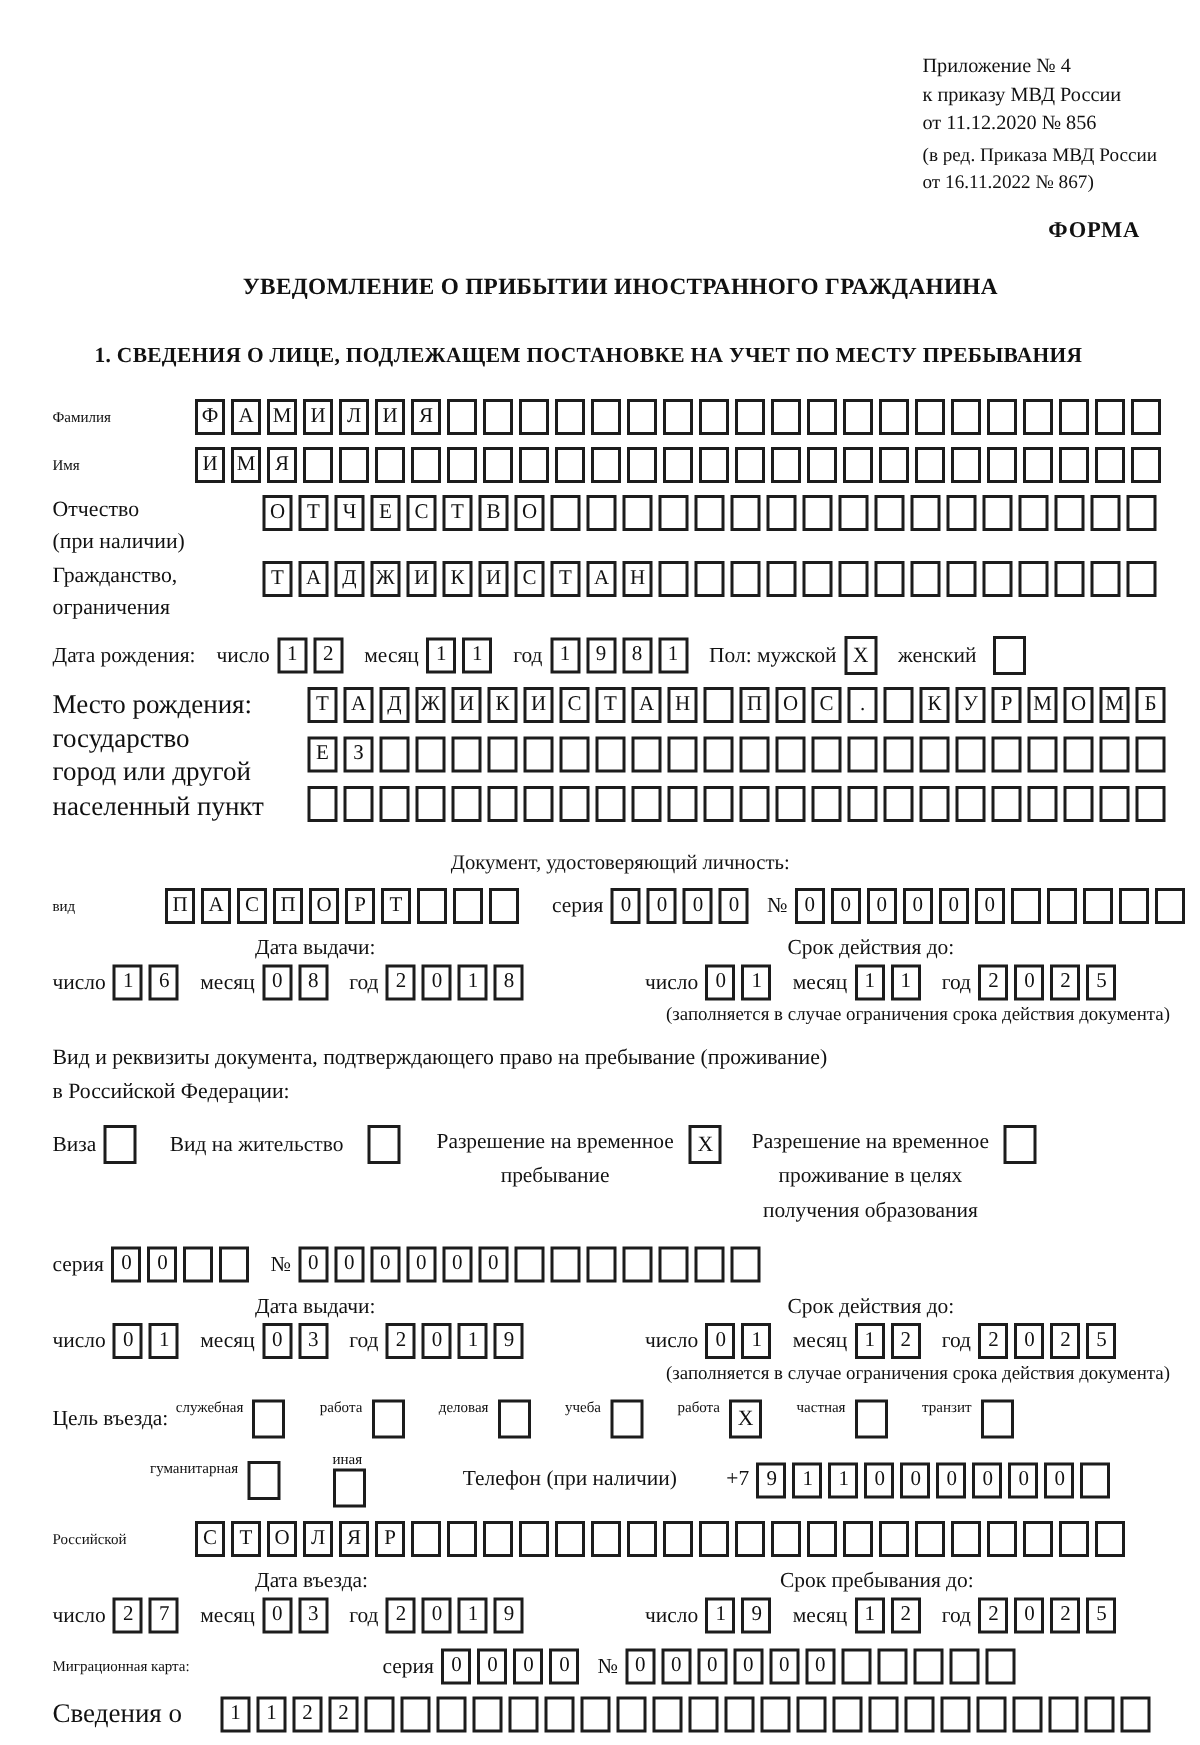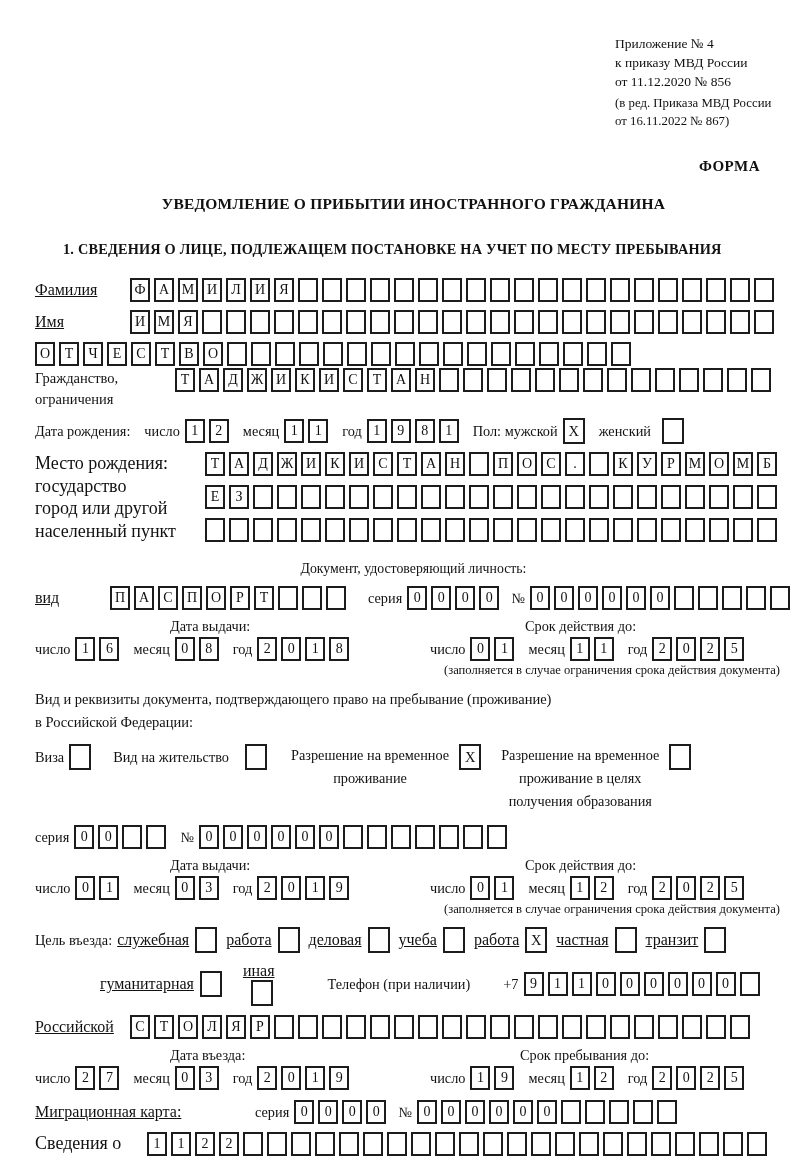--- a/index.html
+++ b/index.html
@@ -3,29 +3,29 @@
 <meta charset="utf-8">
 <style>
   html,body{margin:0;padding:0;background:#ffffff;}
   body{width:800px;height:1163px;overflow:hidden;color:#111;
        font-family:"Liberation Serif","DejaVu Serif",serif;}
   .page{box-sizing:border-box;width:800px;height:1163px;padding:34px 8px 0 35px;}
 
   
   .hdr{margin-left:580px;font-size:13.5px;line-height:19px;}
   .hdr2{margin-left:580px;font-size:12.8px;line-height:18px;margin-top:3px;}
-  .forma{font-weight:bold;font-size:15px;text-align:right;padding-right:32px;margin-top:28px;letter-spacing:.5px;}
+  .forma{font-weight:bold;font-size:15px;text-align:right;padding-right:32px;margin-top:16px;letter-spacing:.5px;}
 
   .title{font-weight:bold;font-size:15.5px;text-align:center;line-height:25px;margin-top:16px;letter-spacing:.2px;}
   .blank{display:inline-block;width:55px;border-bottom:2px solid #333;height:14px;margin-left:10px;}
   .sect{font-weight:bold;font-size:14.3px;margin:25px 0 20px 28px;letter-spacing:.2px;}
 
   
   .frow{display:flex;align-items:center;margin-bottom:8px;}
-  .lbl{font-size:16px;flex:none;text-decoration:underline;}
+  .lbl{font-size:10px;flex:none;}
   .cells{display:flex;flex:none;}
   .cell{box-sizing:border-box;flex:none;width:20px;height:24px;margin-right:4px;border:2px solid #1c1c1c;
         display:flex;align-items:center;justify-content:center;font-size:14px;background:#fff;}
   .cbx{box-sizing:border-box;flex:none;width:22px;height:26px;border:2px solid #1c1c1c;background:#fff;
        display:inline-flex;align-items:center;justify-content:center;font-size:14.5px;vertical-align:middle;}
 
   .w95{width:95px;flex:none;}
   .w140{width:140px;flex:none;}
   .lbl2{font-size:14.5px;line-height:21px;}
 
@@ -45,21 +45,21 @@
   .introline{font-size:14.5px;line-height:23px;}
   .optrow{display:flex;align-items:flex-start;margin-top:10px;margin-bottom:12px;}
   .optblock{text-align:center;font-size:14.3px;line-height:23px;}
   .opt-inline{display:flex;align-items:center;}
 
   .dlbl{font-size:14.3px;margin-right:5px;flex:none;}
   .mr{margin-right:10px;}
   .small-gap{width:14px;flex:none;}
 
   .purp{display:flex;align-items:center;margin-bottom:9px;}
-  .purp .pair{display:flex;align-items:center;margin-right:9px;}
+  .purp .pair{display:flex;align-items:flex-start;margin-right:23px;}
   .purp .pair .lbl{margin-right:6px;}
 </style>
 </head>
 <body>
 
 <div class="page">
 
   <div class="hdr">
     <div>Приложение № 4</div>
     <div>к приказу МВД России</div>
@@ -137,20 +137,24 @@
         <div class="cell"></div>
         <div class="cell"></div>
         <div class="cell"></div>
         <div class="cell"></div>
         <div class="cell"></div>
         <div class="cell"></div>
       </div>
   </div>
 
   <div class="frow" style="align-items:flex-start;margin-bottom:2px;">
+    <div class="w140 lbl2">
+      <div>Отчество</div>
+      <div>(при наличии)</div>
+    </div>
     <div class="cells">
         <div class="cell">О</div>
         <div class="cell">Т</div>
         <div class="cell">Ч</div>
         <div class="cell">Е</div>
         <div class="cell">С</div>
         <div class="cell">Т</div>
         <div class="cell">В</div>
         <div class="cell">О</div>
         <div class="cell"></div>
@@ -419,21 +423,21 @@
     </div>
     <div class="small-gap" style="width:22px;"></div>
     <div class="opt-inline">
       <span class="dlbl" style="margin-right:16px;">Вид на жительство</span>
       <span class="cbx"></span>
     </div>
     <div class="small-gap" style="width:24px;"></div>
     <div class="opt-inline" style="align-items:flex-start;">
       <div class="optblock">
         <div>Разрешение на временное</div>
-        <div>проживание</div>
+        <div>пребывание</div>
       </div>
       <span class="cbx" style="margin-left:10px;">X</span>
     </div>
     <div class="small-gap" style="width:20px;"></div>
     <div class="opt-inline" style="align-items:flex-start;">
       <div class="optblock">
         <div>Разрешение на временное</div>
         <div>проживание в целях</div>
         <div>получения образования</div>
       </div>

